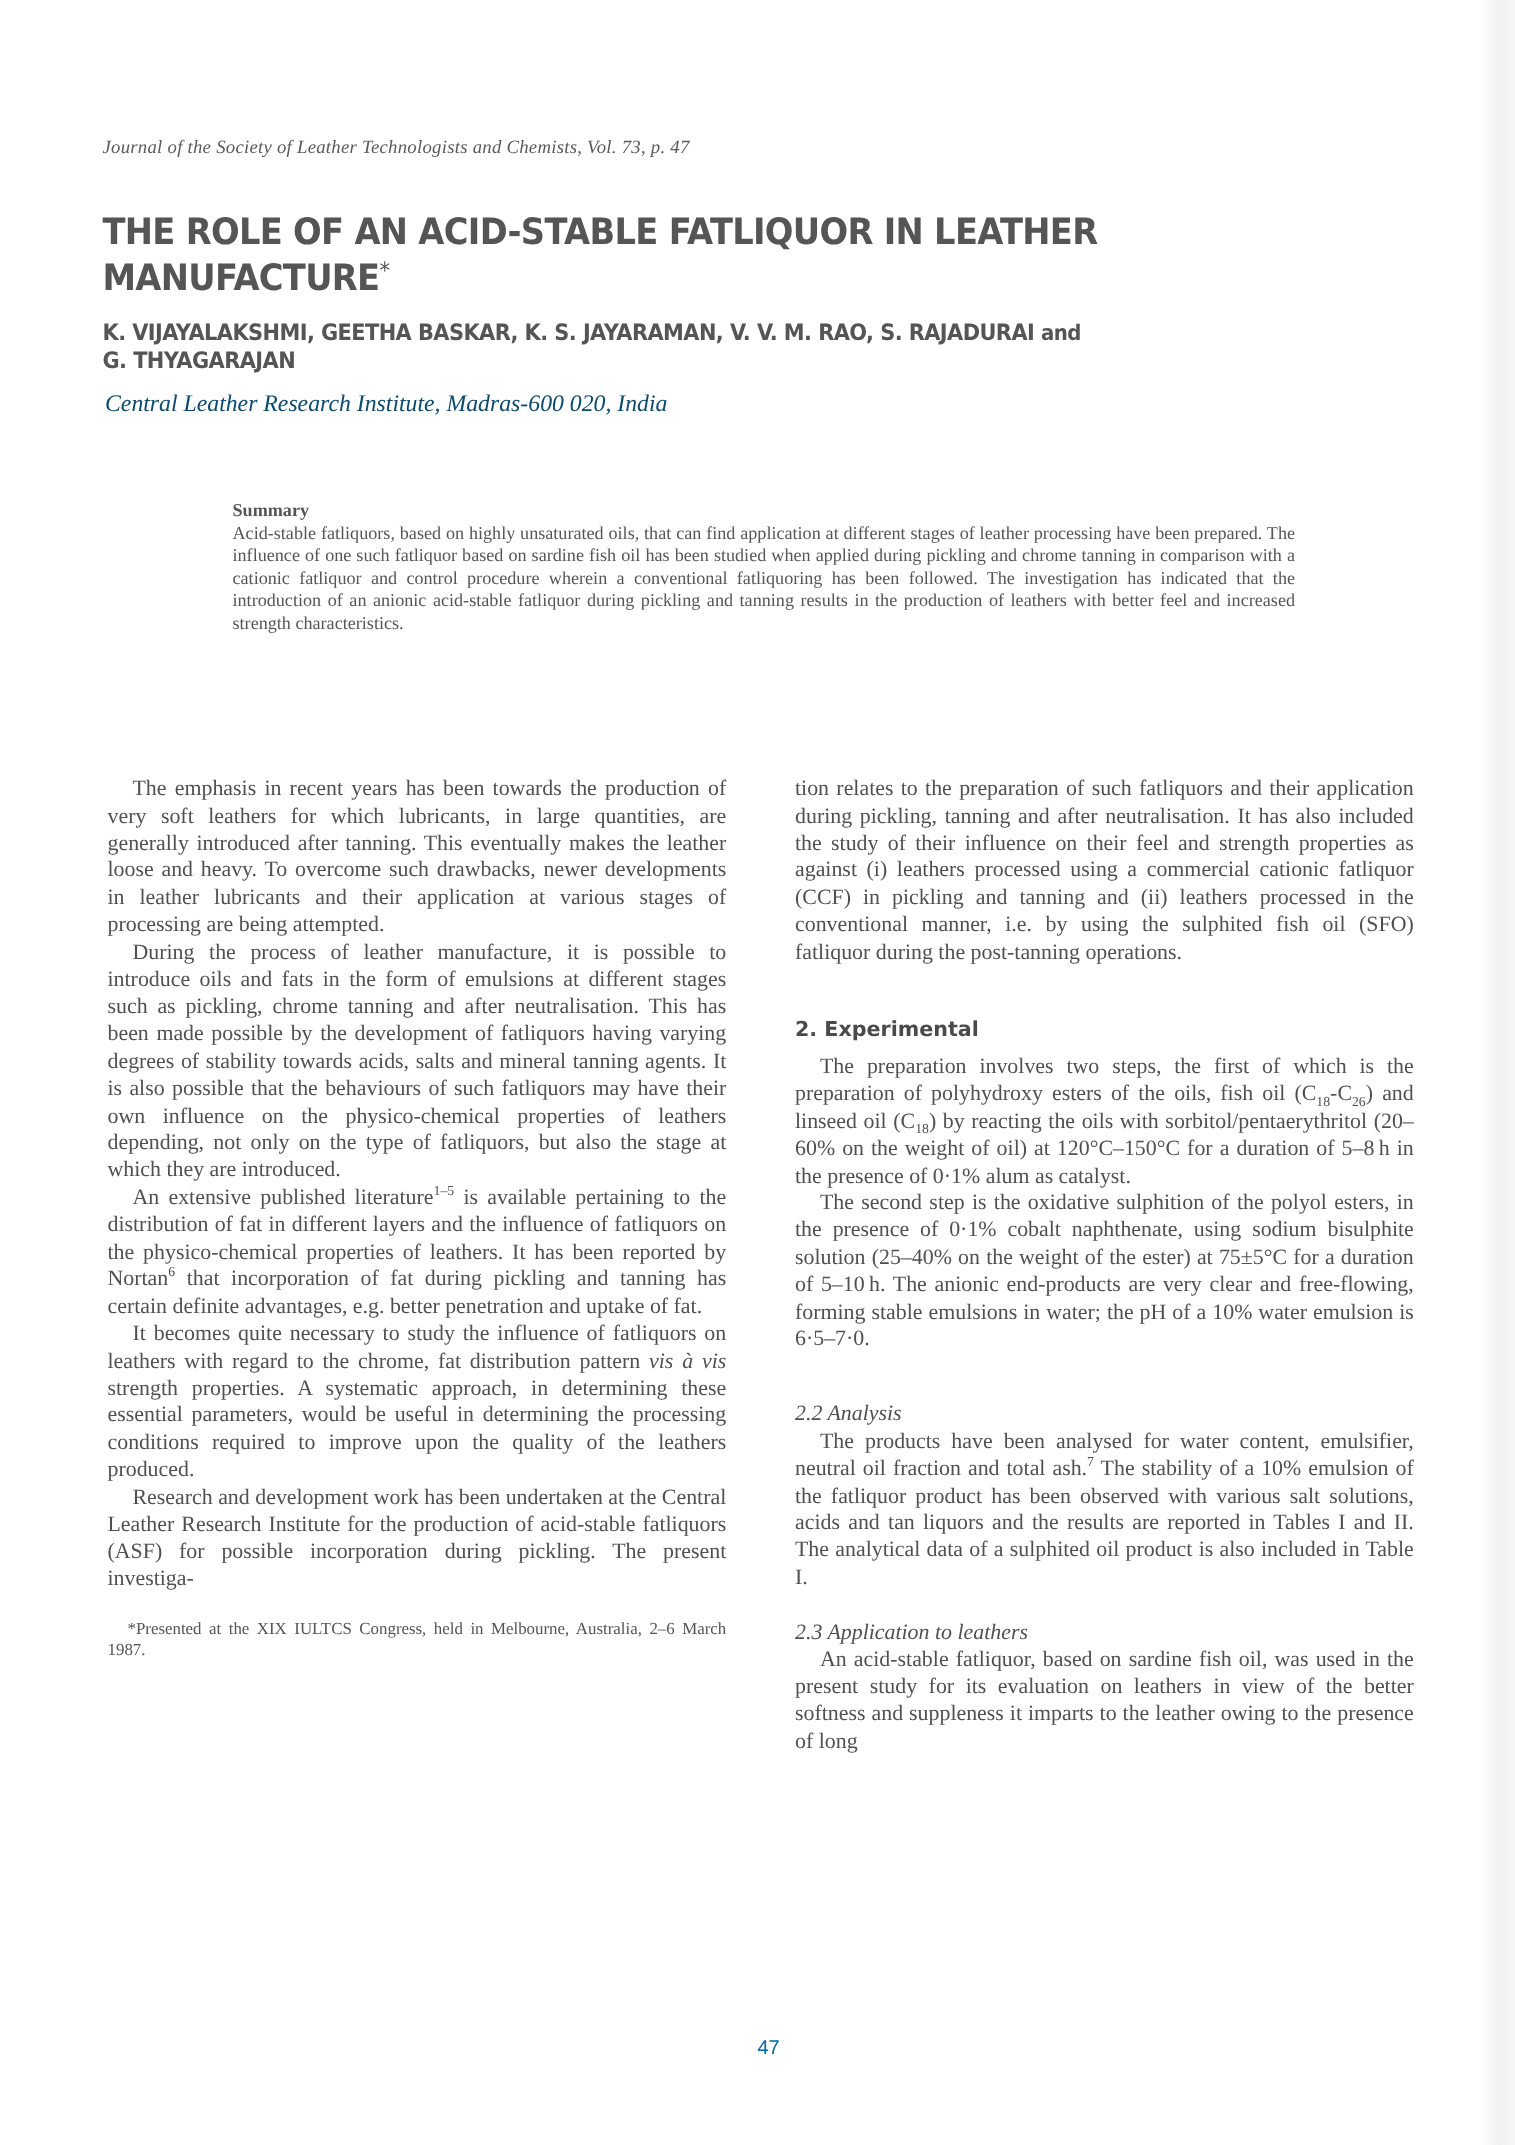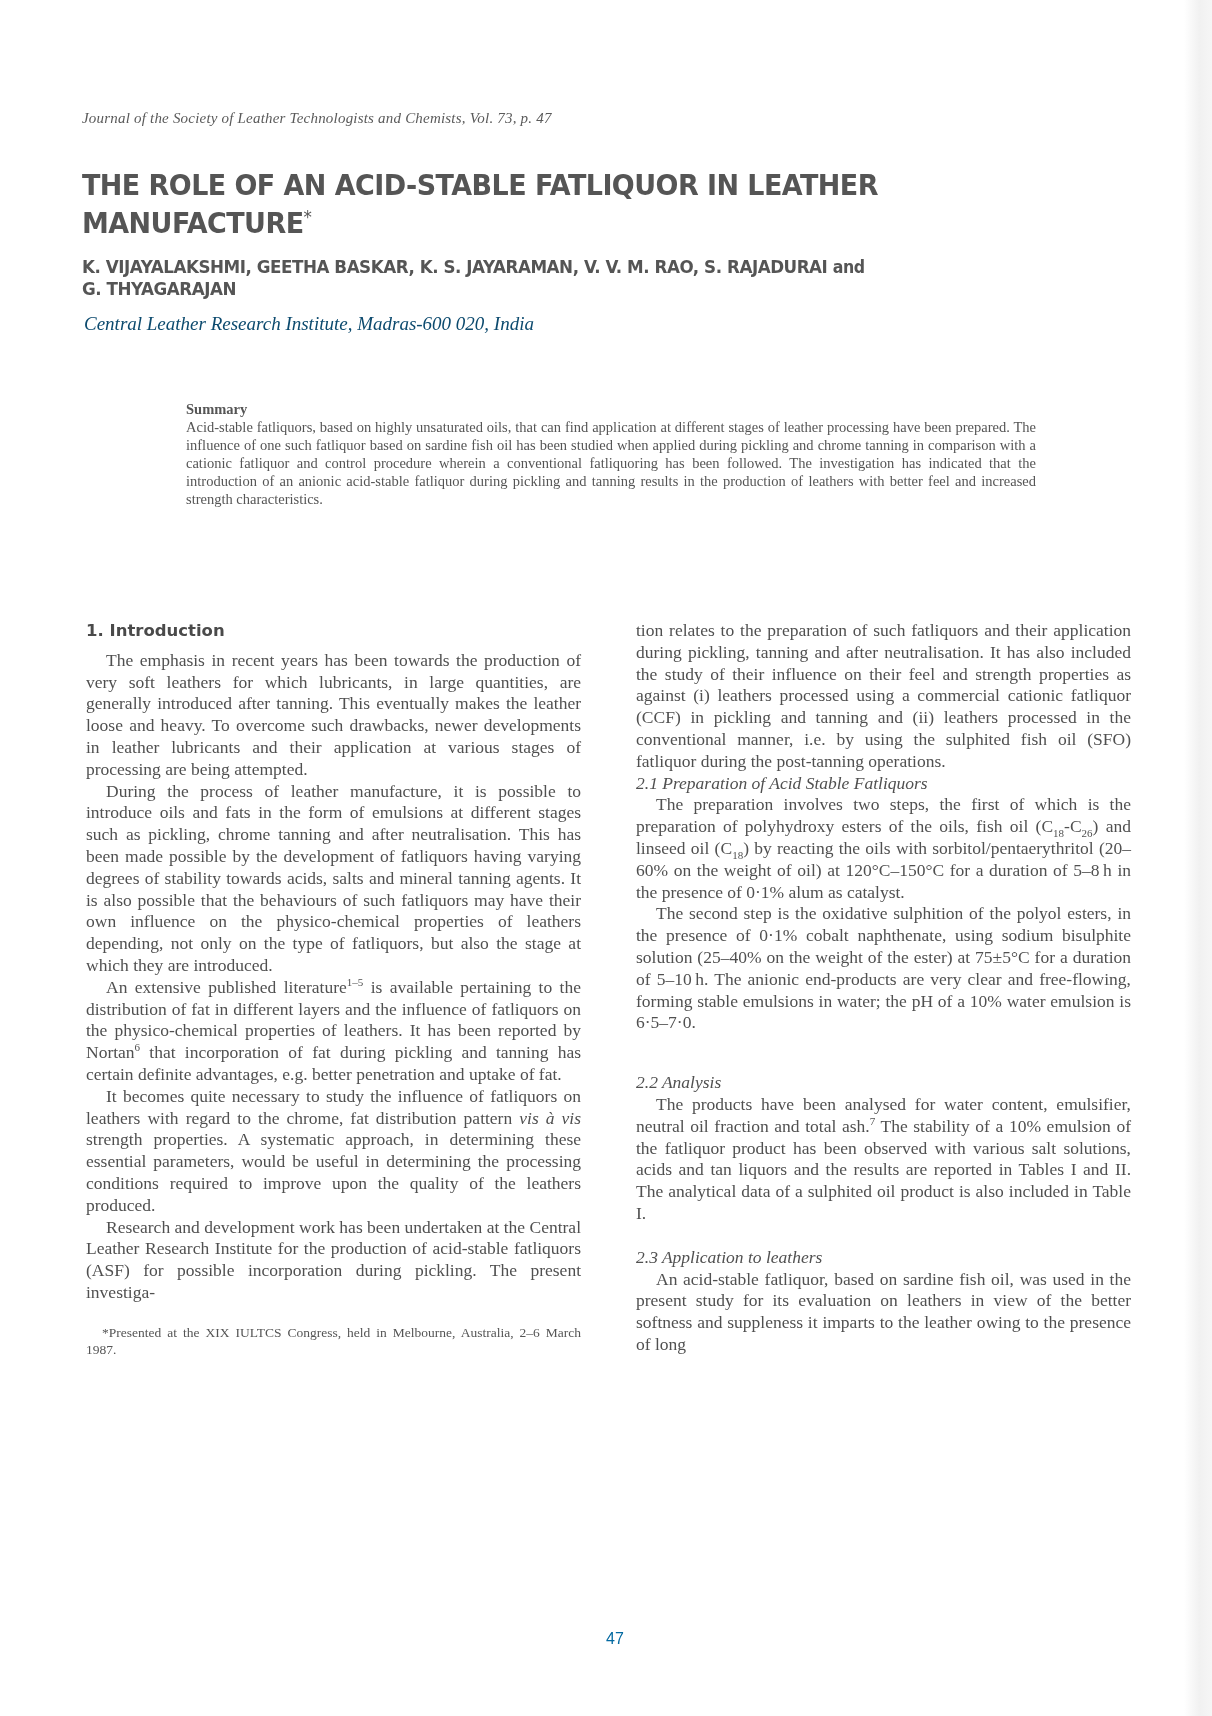--- a/index.html
+++ b/index.html
@@ -83,32 +83,31 @@
 </div>
 
 <div class="affil">Central Leather Research Institute, Madras-600 020, India</div>
 
 <div class="summary">
   <span class="head">Summary</span>
   <span>Acid-stable fatliquors, based on highly unsaturated oils, that can find application at different stages of leather processing have been prepared. The influence of one such fatliquor based on sardine fish oil has been studied when applied during pickling and chrome tanning in comparison with a cationic fatliquor and control procedure wherein a conventional fatliquoring has been followed. The investigation has indicated that the introduction of an anionic acid-stable fatliquor during pickling and tanning results in the production of leathers with better feel and increased strength characteristics.</span>
 </div>
 
 <div class="col left">
-  <div class="h1">1.  Introduction</div>
   <p class="p">The emphasis in recent years has been towards the production of very soft leathers for which lubricants, in large quantities, are generally introduced after tanning. This eventually makes the leather loose and heavy. To overcome such drawbacks, newer develop­ments in leather lubricants and their application at various stages of processing are being attempted.</p>
   <p class="p">During the process of leather manufacture, it is possible to introduce oils and fats in the form of emulsions at different stages such as pickling, chrome tanning and after neutralisation. This has been made possible by the development of fatliquors having varying degrees of stability towards acids, salts and mineral tanning agents. It is also possible that the behaviours of such fatliquors may have their own influence on the physico-chemical properties of leath­ers depending, not only on the type of fatliquors, but also the stage at which they are introduced.</p>
   <p class="p"><span>An extensive published literature</span><sup class="ref">1–5</sup><span> is available pertaining to the distribution of fat in different layers and the influence of fatliquors on the physico-chemical properties of leathers. It has been reported by Nortan</span><sup class="ref">6</sup><span> that incorporation of fat during pickling and tanning has certain definite advantages, e.g. better penetration and uptake of fat.</span></p>
   <p class="p"><span>It becomes quite necessary to study the influence of fatliquors on leathers with regard to the chrome, fat distribution pattern </span><i>vis à vis</i><span> strength properties. A systematic approach, in determining these essential parameters, would be useful in determining the pro­cessing conditions required to improve upon the quality of the leathers produced.</span></p>
   <p class="p">Research and development work has been under­taken at the Central Leather Research Institute for the production of acid-stable fatliquors (ASF) for possible incorporation during pickling. The present investiga-</p>
   <div class="footnote">*Presented at the XIX IULTCS Congress, held in Melbourne, Australia, 2–6 March 1987.</div>
 </div>
 
 <div class="col right">
   <p class="p noindent">tion relates to the preparation of such fatliquors and their application during pickling, tanning and after neutralisation. It has also included the study of their influence on their feel and strength properties as against (i) leathers processed using a commercial cationic fatliquor (CCF) in pickling and tanning and (ii) leathers processed in the conventional manner, i.e. by using the sulphited fish oil (SFO) fatliquor during the post-tanning operations.</p>
-  <p class="h2">2.1  Preparation of Acid Stable Fatliquors</p>
+  <div class="h1" style="margin-top:40px;">2.  Experimental</div>
   <p class="p"><span>The preparation involves two steps, the first of which is the preparation of polyhydroxy esters of the oils, fish oil (C</span><sub class="s">18</sub><span>-C</span><sub class="s">26</sub><span>) and linseed oil (C</span><sub class="s">18</sub><span>) by reacting the oils with sorbitol/pentaerythritol (20–60% on the weight of oil) at 120°C–150°C for a duration of 5–8 h in the presence of 0·1% alum as catalyst.</span></p>
   <p class="p">The second step is the oxidative sulphition of the polyol esters, in the presence of 0·1% cobalt naph­thenate, using sodium bisulphite solution (25–40% on the weight of the ester) at 75±5°C for a duration of 5–10 h. The anionic end-products are very clear and free-flowing, forming stable emulsions in water; the pH of a 10% water emulsion is 6·5–7·0.</p>
   <p class="h2" style="margin-top:38px;">2.2  Analysis</p>
   <p class="p"><span>The products have been analysed for water content, emulsifier, neutral oil fraction and total ash.</span><sup class="ref">7</sup><span> The stability of a 10% emulsion of the fatliquor product has been observed with various salt solutions, acids and tan liquors and the results are reported in Tables I and II. The analytical data of a sulphited oil product is also included in Table I.</span></p>
   <p class="h2" style="margin-top:22px;">2.3  Application to leathers</p>
   <p class="p">An acid-stable fatliquor, based on sardine fish oil, was used in the present study for its evaluation on leathers in view of the better softness and suppleness it imparts to the leather owing to the presence of long</p>
 </div>
 
 <div class="pagenum">47</div>
 

